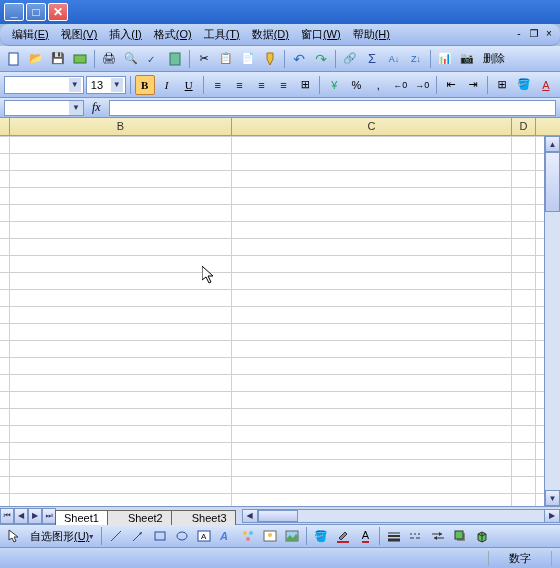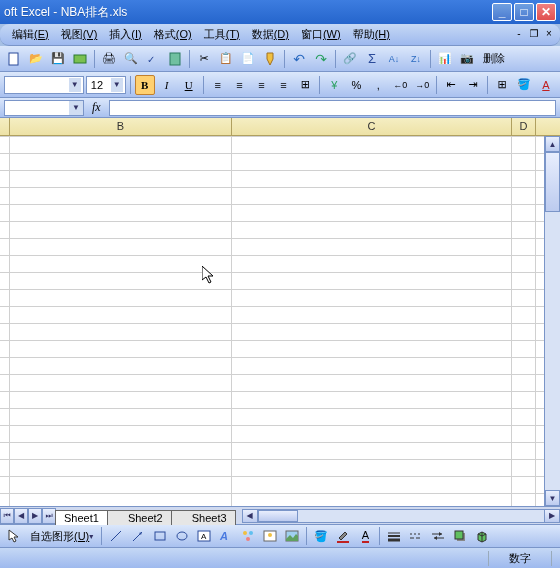--- a/index.html
+++ b/index.html
@@ -64,21 +64,20 @@
   .drawbar { height: 24px; background: linear-gradient(to bottom,#dbe7fb,#a9c1ef); display: flex; align-items: center; padding: 0 4px; border-top: 1px solid #7a95c8; border-bottom:1px solid #7a95c8; gap: 2px; }
   .drawbar .arr { font-size:8px;color:#336; }
   
   .statusbar { height: 20px; background: linear-gradient(to bottom,#c5d8f5,#9eb9ee); display:flex; align-items:center; padding: 0 8px; }
   .statusbar .num { margin-left:auto; padding:0 20px; border-left:1px solid #9ab;border-right:1px solid #9ab; }
 </style>
 </head>
 <body>
 
 <div class="titlebar">
-  <span class="titlebar-text">oft Excel - NBA排名.xls</span>
   <div class="winbtns">
     <div class="winbtn min">_</div>
     <div class="winbtn max">□</div>
     <div class="winbtn close">✕</div>
   </div>
 </div>
 
 <div class="menubar">
   <span class="mi"><span>编辑</span><span class="ul">(E)</span></span>
   <span class="mi"><span>视图</span><span class="ul">(V)</span></span>
@@ -173,21 +172,21 @@
     </div>
   <div class="txtbtn">删除</div>
 </div>
 
 <div class="toolbar2">
   <div class="combo" style="width:80px">
       <span class="val"></span>
       <span class="arr">▼</span>
     </div>
   <div class="combo" style="width:40px">
-      <span class="val">12</span>
+      <span class="val">13</span>
       <span class="arr">▼</span>
     </div>
   <div class="sep"></div>
   <div class="tbtn bold-on">
       <b style="font-family:serif">B</b>
     </div>
   <div class="tbtn">
       <i style="font-family:serif">I</i>
     </div>
   <div class="tbtn">

